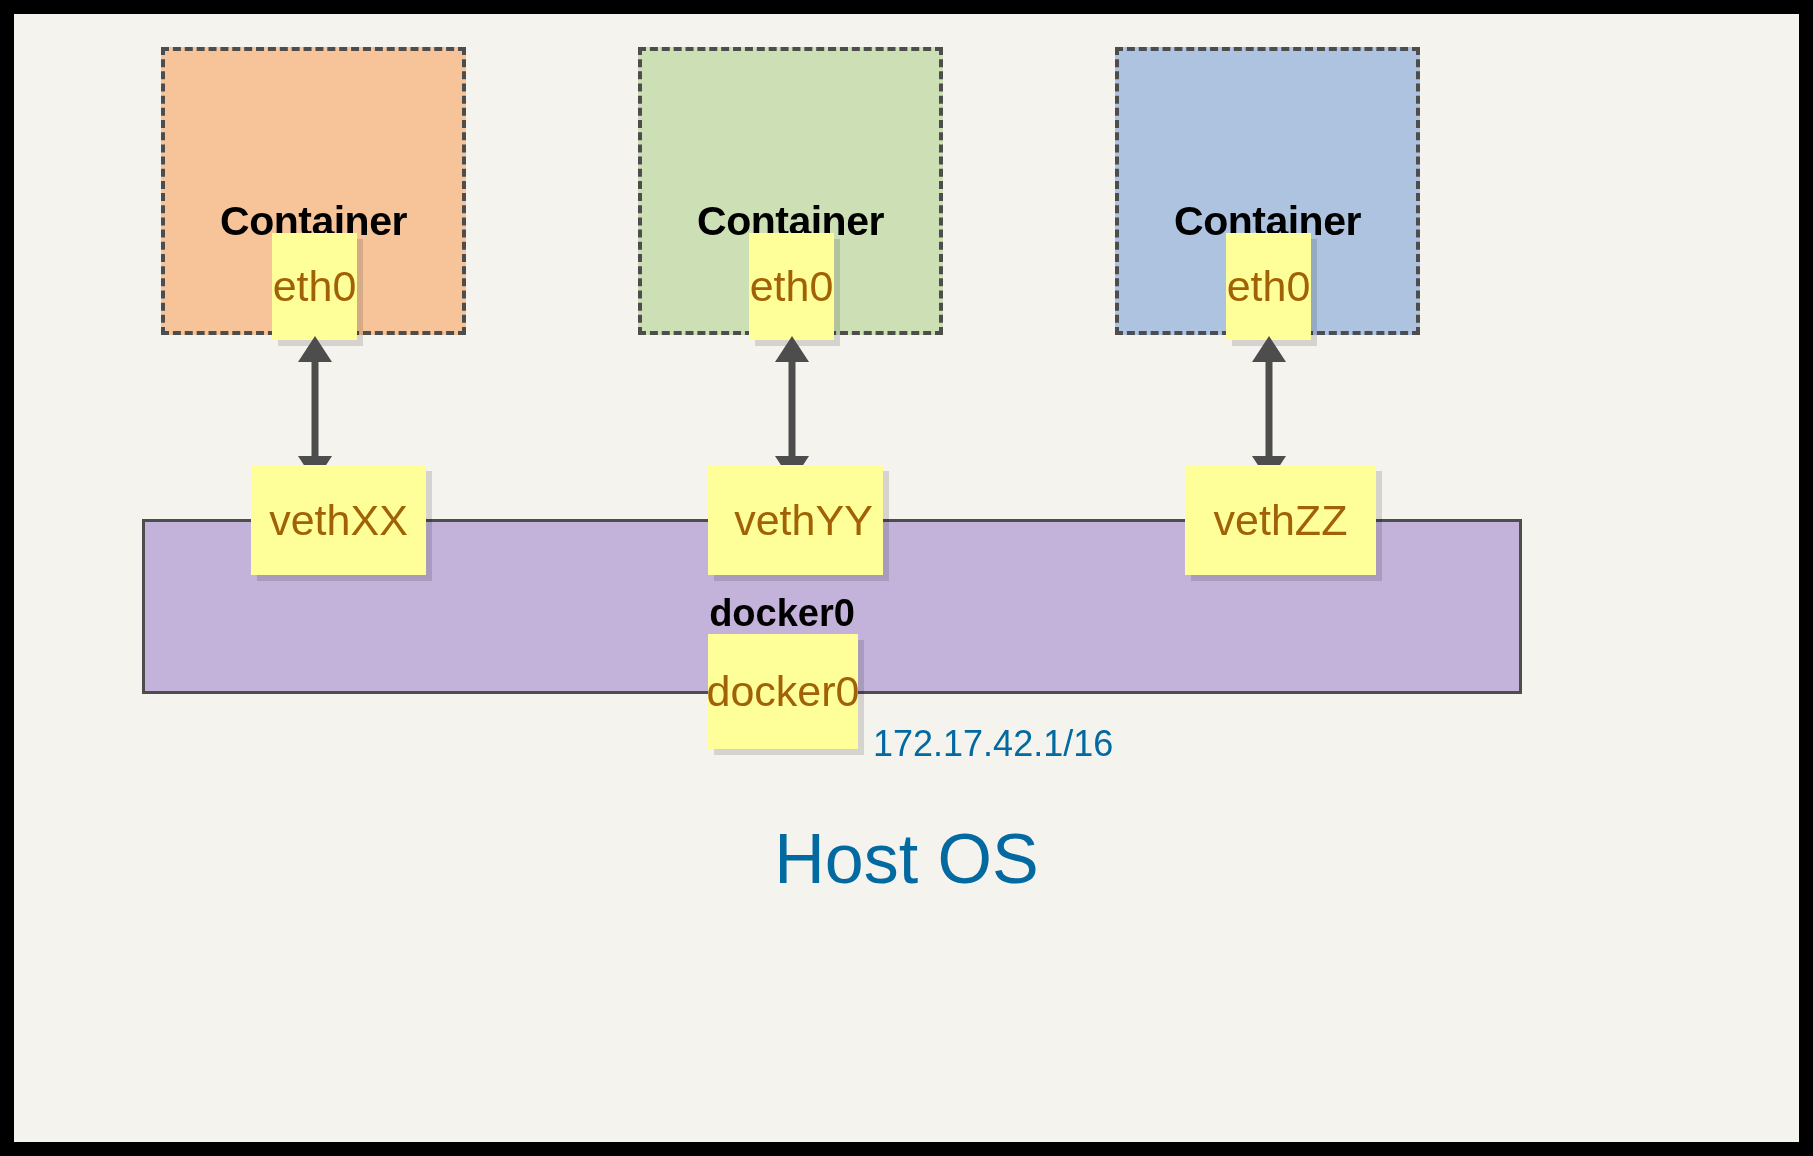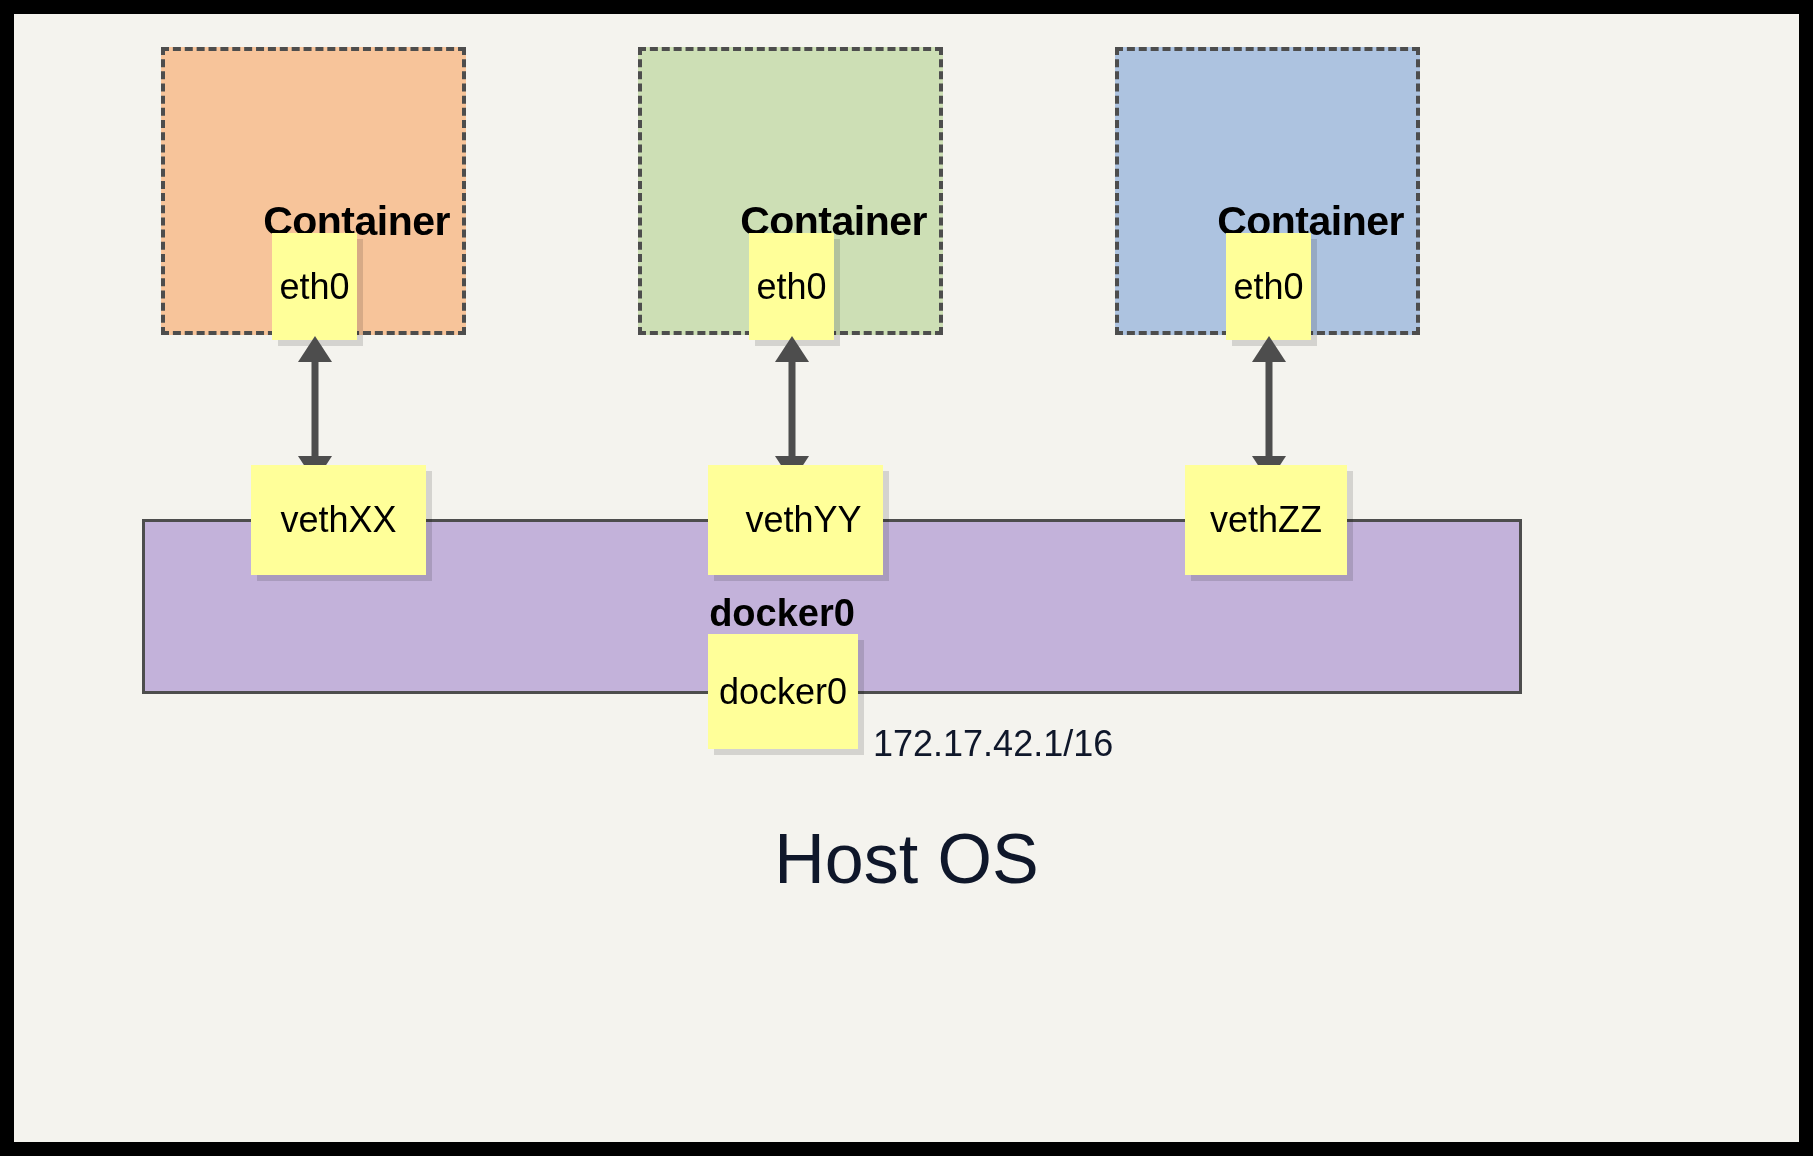--- a/index.html
+++ b/index.html
@@ -34,41 +34,41 @@
 
   
   .container-box {
     position: absolute;
     box-sizing: border-box;
     border: 4px dashed #4d4d4d;
   }
   .container-title {
     position: absolute;
     left: 0;
-    right: 12px;
+    right: 0;
     top: 150px;
-    text-align: right;
+    text-align: center;
     font-size: 41px;
     font-weight: bold;
     color: #000000;
     letter-spacing: -0.5px;
     line-height: 1;
   }
 
   
   .note-box {
     position: absolute;
     background: #ffff99;
     box-sizing: border-box;
     box-shadow: 6px 6px 0 rgba(0,0,0,0.13);
     display: flex;
     align-items: center;
     justify-content: center;
-    color: #000000;
-    font-size: 36px;
+    color: #a16207;
+    font-size: 43px;
     line-height: 1;
   }
 
   
   #docker0-bar {
     position: absolute;
     background: #c3b2da;
     border: 3px solid #4d4d4d;
     box-sizing: border-box;
   }
@@ -77,21 +77,21 @@
     text-align: center;
     font-size: 38px;
     font-weight: bold;
     color: #000000;
     line-height: 1;
   }
 
   
   .plain-label {
     position: absolute;
-    color: #0f172a;
+    color: #0369a1;
     line-height: 1;
     white-space: nowrap;
   }
   #ip-label {
     font-size: 36px;
   }
   #host-os-label {
     font-size: 70px;
     text-align: center;
   }
@@ -152,21 +152,21 @@
     <div id="docker0-title" style="left:608px; top:580px; width:320px;">docker0</div>
 
     <div class="note-box" style="left:217px; top:451px; width:175px; height:110px;margin-left:20px;">
       <span>vethXX</span>
     </div>
 
     <div class="note-box" style="left:694px; top:451px; width:175px; height:110px;padding-left:16px;">
       <span>vethYY</span>
     </div>
 
-    <div class="note-box" style="left:1171px; top:451px; width:162px; height:110px;">
+    <div class="note-box" style="left:1171px; top:451px; width:191px; height:110px;">
       <span>vethZZ</span>
     </div>
 
     <div class="note-box" style="left:694px; top:620px; width:150px; height:115px;">
       <span>docker0</span>
     </div>
 
     <div class="plain-label" id="ip-label" style="left:859px; top:712px;">172.17.42.1/16</div>
 
     <div class="plain-label" id="host-os-label" style="left:0px; right:0px; top:810px; width:1785px;">Host OS</div>

